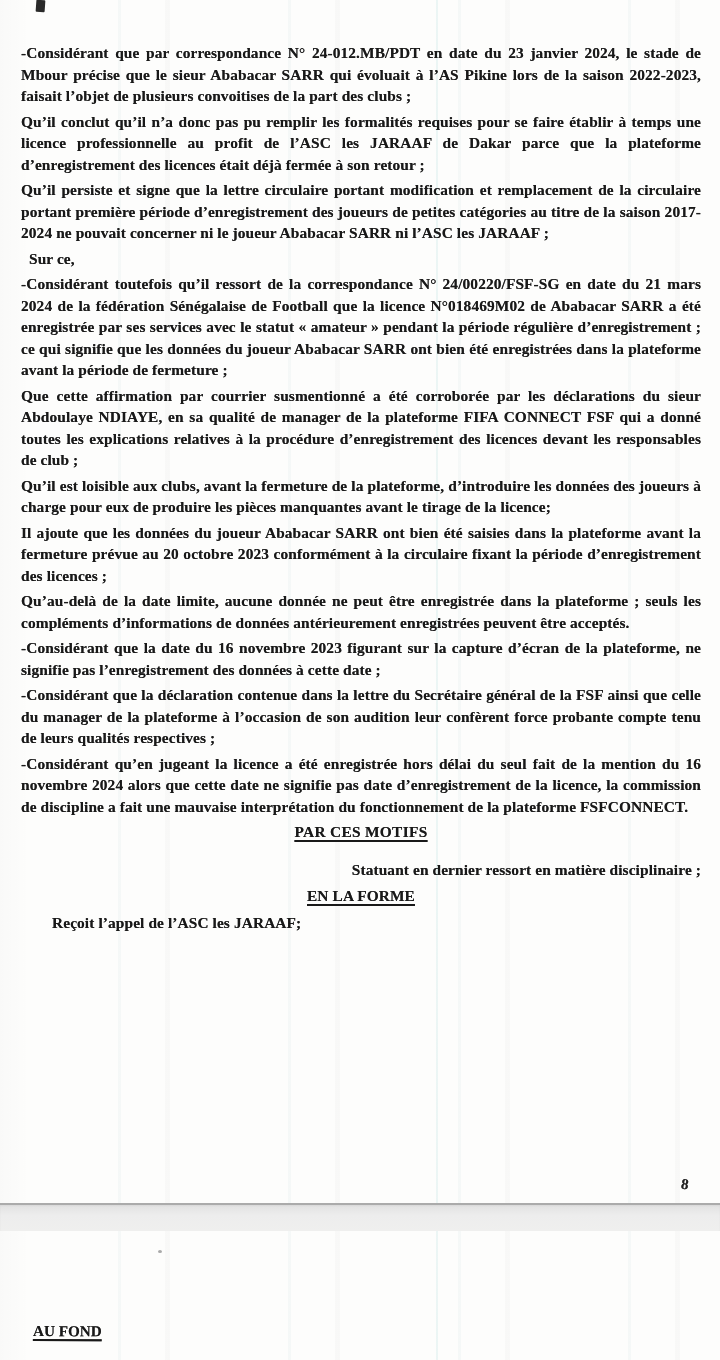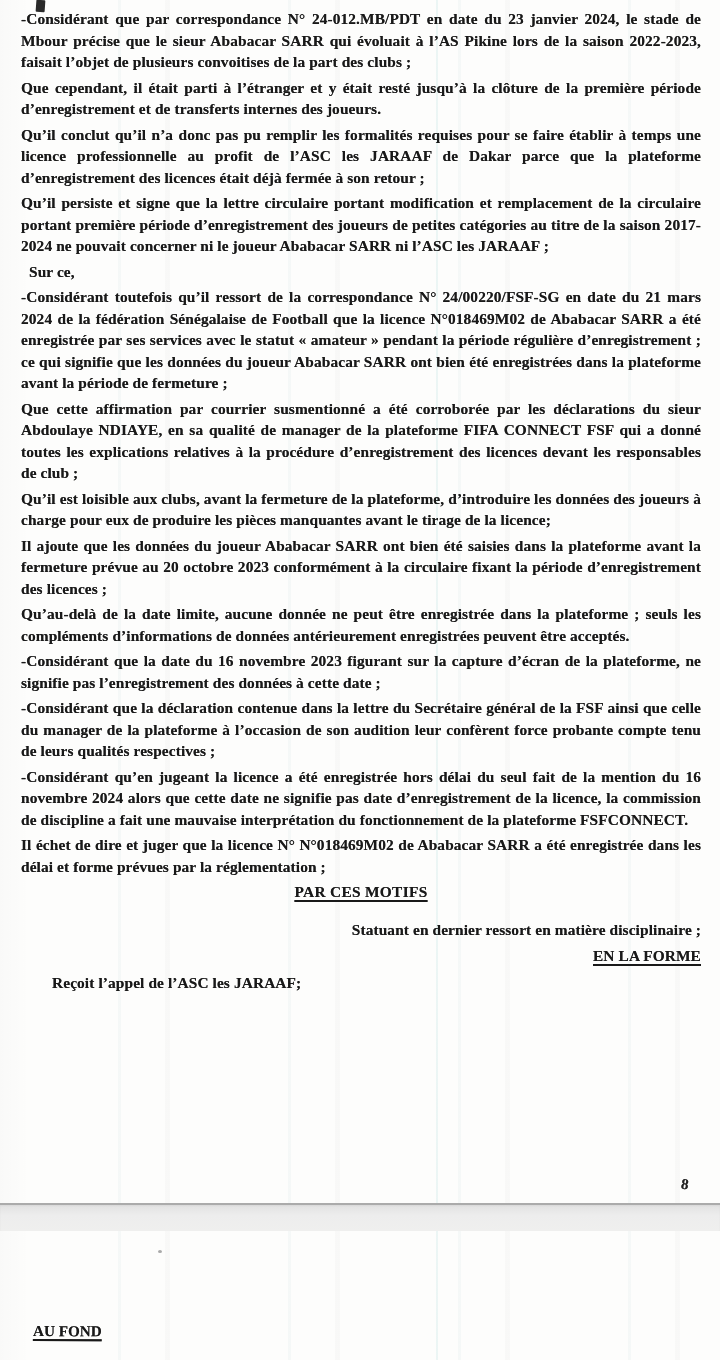--- a/index.html
+++ b/index.html
@@ -53,21 +53,21 @@
     width: 4px;
     height: 3px;
     background: #a9a9a9;
     border-radius: 50%;
     z-index: 2;
   }
   .content1 {
     position: absolute;
     left: 21px;
     right: 19px;
-    top: 8px;
+    top: 42px;
     z-index: 3;
     font-family: Liberation Serif, serif;
   }
   .para {
     margin: 0 0 4px 0;
     font-size: 15.4px;
     line-height: 21.5px;
     text-align: justify;
     letter-spacing: 0.1px;
     text-shadow: 0 0 0.6px rgba(25,25,25,0.65);
@@ -77,21 +77,21 @@
   .motifs {
     text-align: center;
     text-decoration: underline;
     text-decoration-thickness: 1.6px;
     text-underline-offset: 3px;
     letter-spacing: 0.3px;
   }
   .statuant { margin-top: 16px; text-align: right; }
   .heading-underline {
     margin-top: 5px;
-    text-align: right;
+    text-align: center;
     text-decoration: underline;
     text-decoration-thickness: 1.6px;
     text-underline-offset: 3px;
   }
   .recoit { margin-top: 5px; text-align: left; margin-left: 31px; }
   .page-number {
     position: absolute;
     right: 32px;
     top: 1176px;
     font-size: 15px;
@@ -149,33 +149,31 @@
 </head>
 <body>
 
 <div class="paper">
   <div class="streaks"></div>
   <div class="ink-mark"></div>
   <div class="speck"></div>
 
   <div class="content1">
     <p class="para">-Considérant que par correspondance N° 24-012.MB/PDT en date du 23 janvier 2024, le stade de Mbour précise que le sieur Ababacar SARR qui évoluait à l’AS Pikine lors de la saison 2022-2023, faisait l’objet de plusieurs convoitises de la part des clubs ;</p>
-    <p class="para">Que cependant, il était parti à l’étranger et y était resté jusqu’à la clôture de la première période d’enregistrement et de transferts internes des joueurs.</p>
     <p class="para">Qu’il conclut qu’il n’a donc pas pu remplir les formalités requises pour se faire établir à temps une licence professionnelle au profit de l’ASC les JARAAF de Dakar parce que la plateforme d’enregistrement des licences était déjà fermée à son retour ;</p>
     <p class="para">Qu’il persiste et signe que la lettre circulaire portant modification et remplacement de la circulaire portant première période d’enregistrement des joueurs de petites catégories au titre de la saison 2017-2024 ne pouvait concerner ni le joueur Ababacar SARR ni l’ASC les JARAAF ;</p>
     <p class="para short">Sur ce,</p>
     <p class="para">-Considérant toutefois qu’il ressort de la correspondance N° 24/00220/FSF-SG en date du 21 mars 2024 de la fédération Sénégalaise de Football que la licence N°018469M02 de Ababacar SARR a été enregistrée par ses services avec le statut « amateur » pendant la période régulière d’enregistrement ; ce qui signifie que les données du joueur Ababacar SARR ont bien été enregistrées dans la plateforme avant la période de fermeture ;</p>
     <p class="para">Que cette affirmation par courrier susmentionné a été corroborée par les déclarations du sieur Abdoulaye NDIAYE, en sa qualité de manager de la plateforme FIFA CONNECT FSF qui a donné toutes les explications relatives à la procédure d’enregistrement des licences devant les responsables de club ;</p>
     <p class="para">Qu’il est loisible aux clubs, avant la fermeture de la plateforme, d’introduire les données des joueurs à charge pour eux de produire les pièces manquantes avant le tirage de la licence;</p>
     <p class="para">Il ajoute que les données du joueur Ababacar SARR ont bien été saisies dans la plateforme avant la fermeture prévue au 20 octobre 2023 conformément à la circulaire fixant la période d’enregistrement des licences ;</p>
     <p class="para">Qu’au-delà de la date limite, aucune donnée ne peut être enregistrée dans la plateforme ; seuls les compléments d’informations de données antérieurement enregistrées peuvent être acceptés.</p>
     <p class="para">-Considérant que la date du 16 novembre 2023 figurant sur la capture d’écran de la plateforme, ne signifie pas l’enregistrement des données à cette date ;</p>
     <p class="para">-Considérant que la déclaration contenue dans la lettre du Secrétaire général de la FSF ainsi que celle du manager de la plateforme à l’occasion de son audition leur confèrent force probante compte tenu de leurs qualités respectives ;</p>
     <p class="para">-Considérant qu’en jugeant la licence a été enregistrée hors délai du seul fait de la mention du 16 novembre 2024 alors que cette date ne signifie pas date d’enregistrement de la licence, la commission de discipline a fait une mauvaise interprétation du fonctionnement de la plateforme FSFCONNECT.</p>
-    <p class="para">Il échet de dire et juger que la licence N° N°018469M02 de Ababacar SARR a été enregistrée dans les délai et forme prévues par la réglementation ;</p>
 
     <p class="para motifs">PAR CES MOTIFS</p>
     <p class="para statuant">Statuant en dernier ressort en matière disciplinaire ;</p>
     <p class="para heading-underline">EN LA FORME</p>
     <p class="para recoit">Reçoit l’appel de l’ASC les JARAAF;</p>
   </div>
 
   <div class="page-number">8</div>
 
   <div class="page-break-band"></div>

